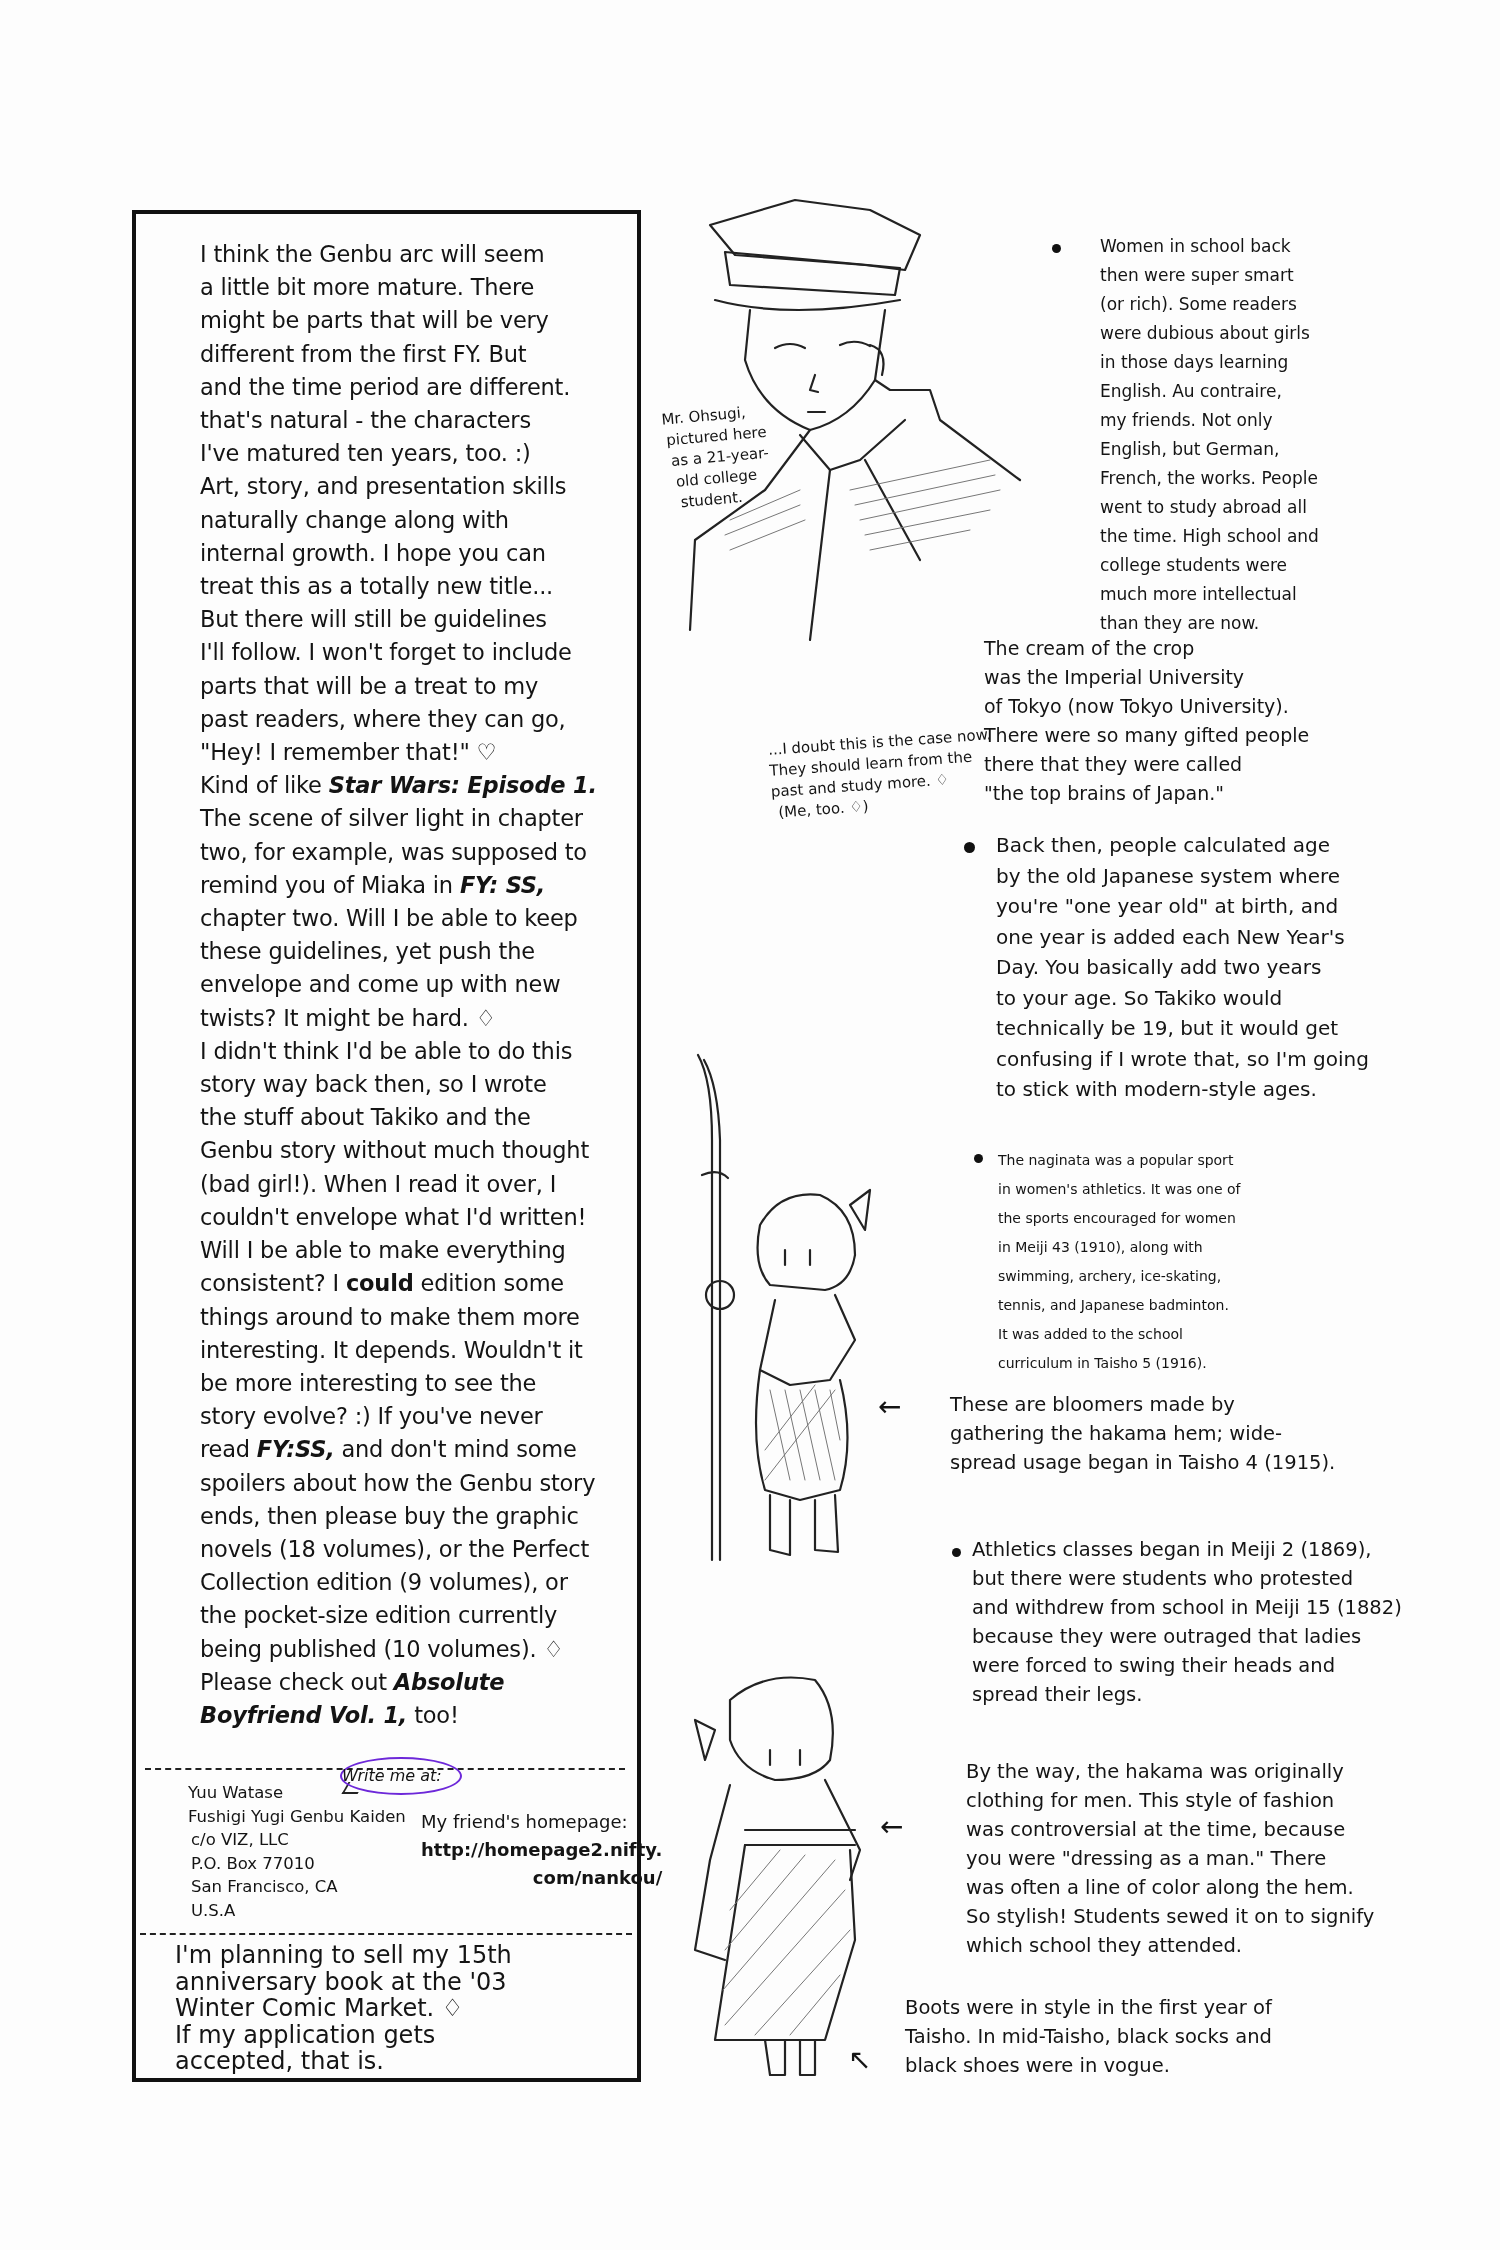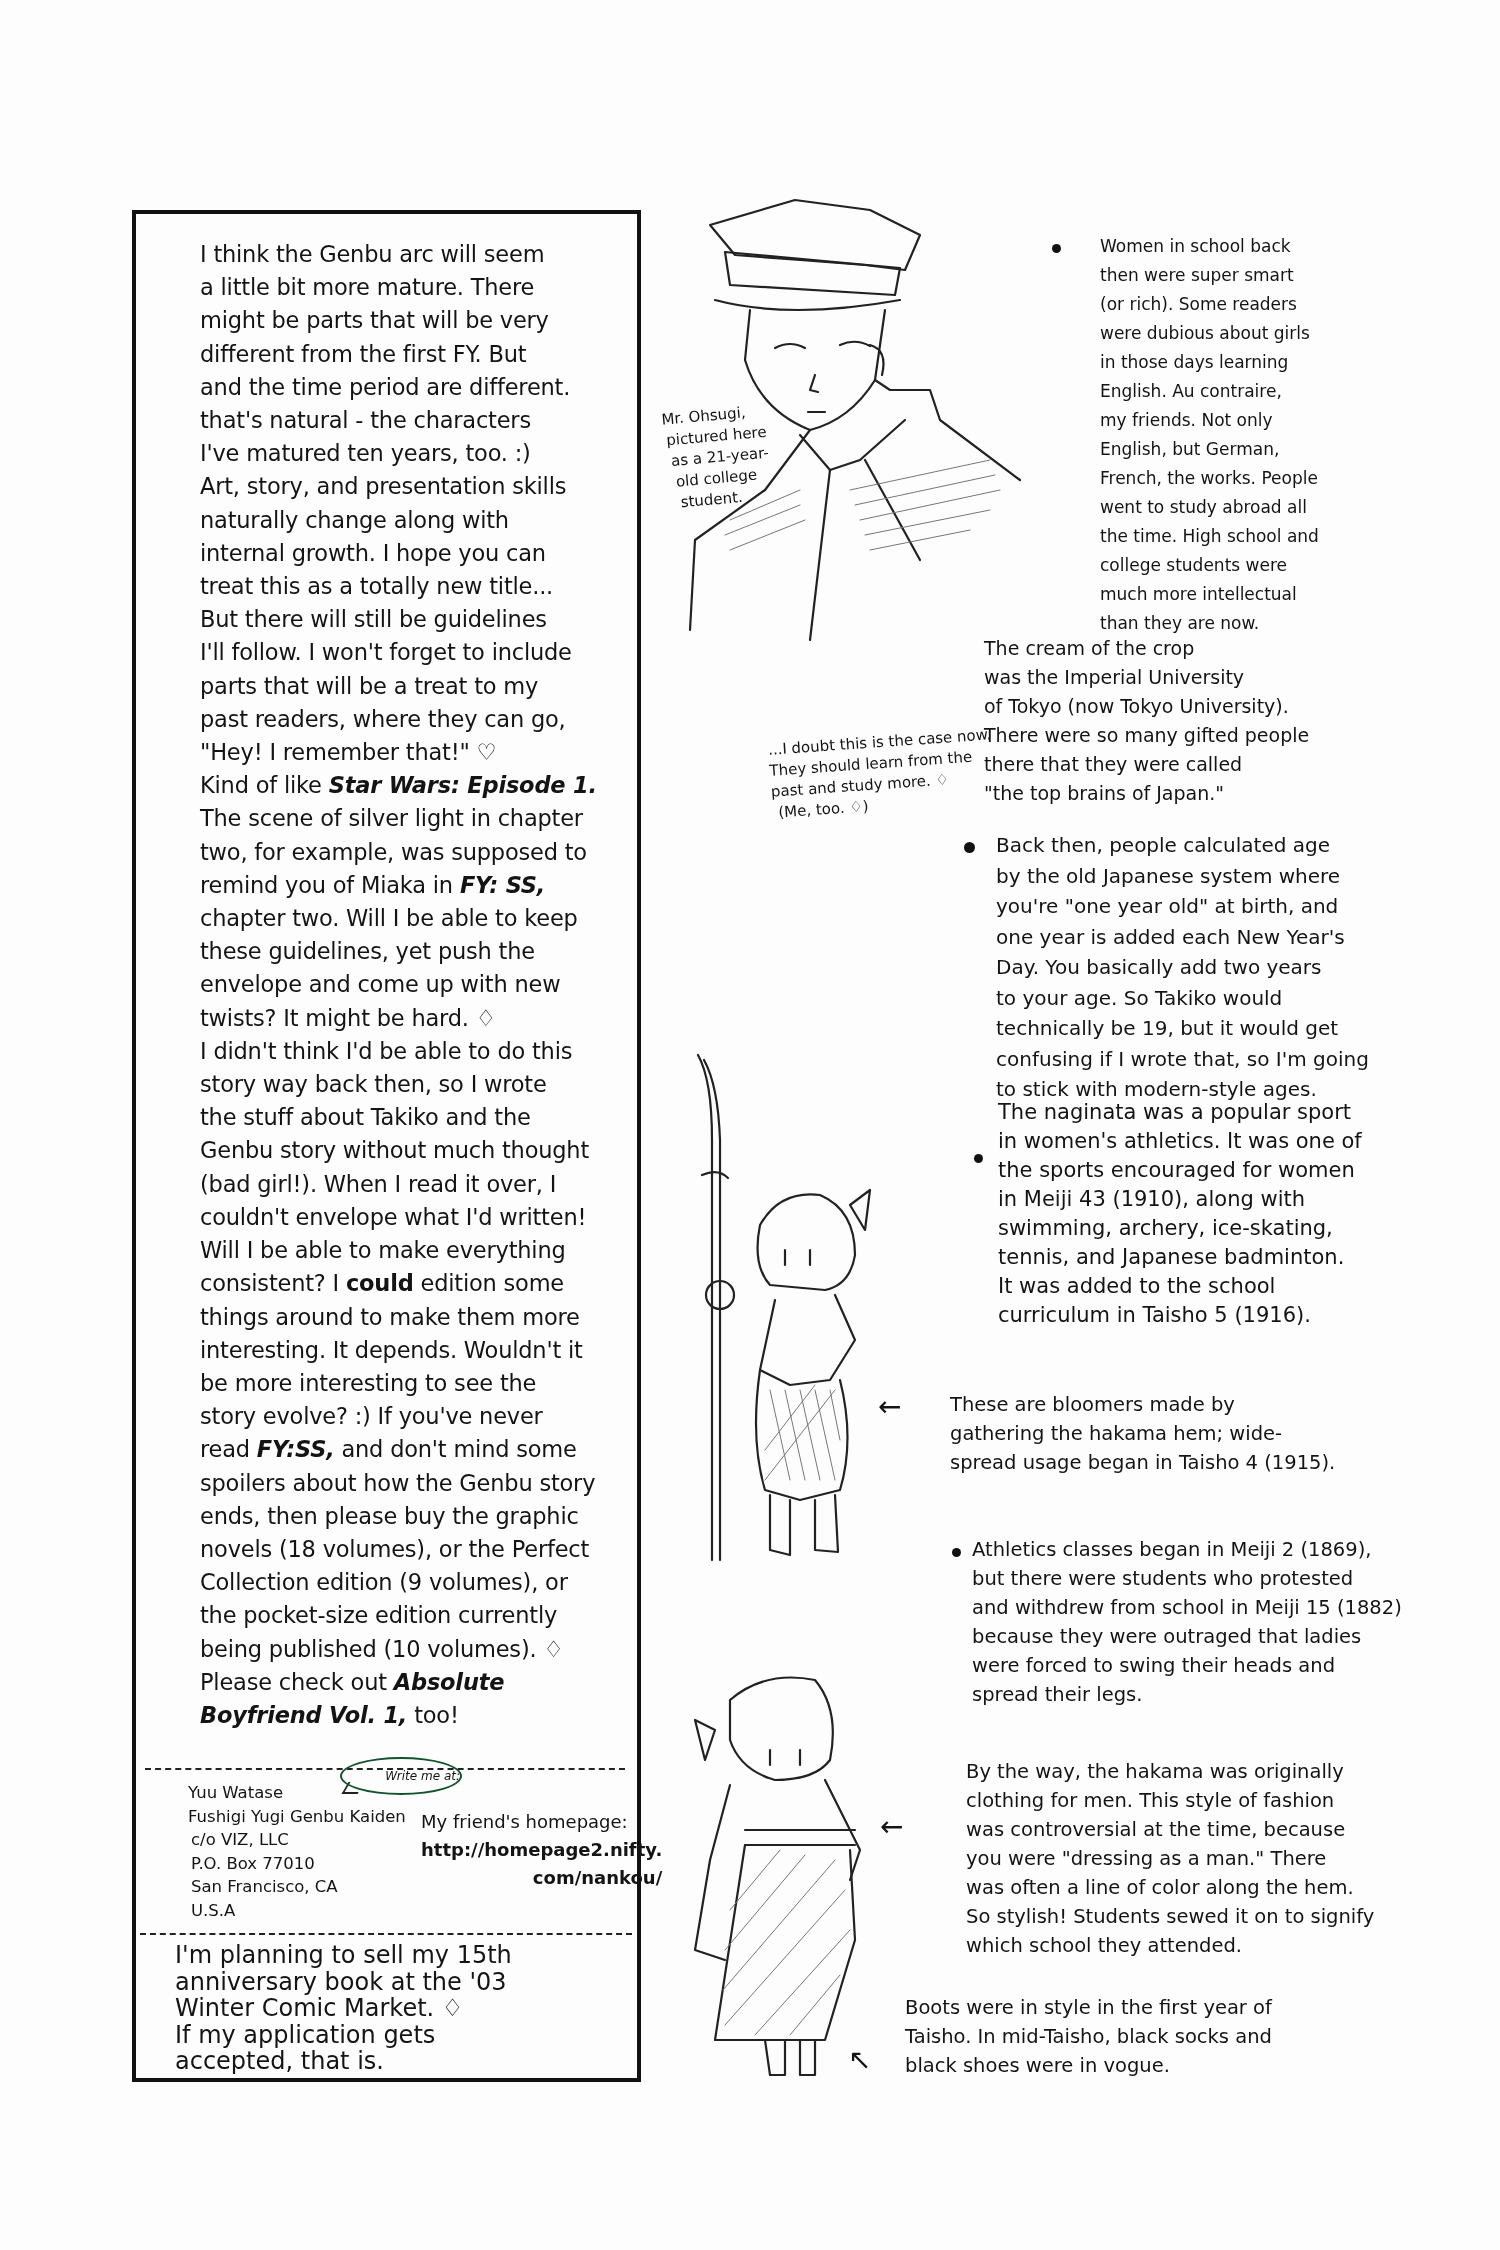--- a/index.html
+++ b/index.html
@@ -7,21 +7,21 @@
          font-family:"DejaVu Sans", sans-serif; color:#111; }
   .abs { position:absolute; }
   .hand { font-family:"DejaVu Sans", sans-serif; color:#141414; }
   .box { left:132px; top:210px; width:509px; height:1872px; border:4px solid #111; box-sizing:border-box; }
   .main-lines { left:200px; top:238px; width:430px; font-size:22.5px; line-height:33.2px; letter-spacing:-0.2px; }
   .line { display:block; white-space:nowrap; }
   .it { font-style:italic;font-weight:bold; }
   .b { font-weight:bold;text-align:right; }
   .dash { height:0; border-top:2px dashed #222; }
   .addr { font-size:16.5px; line-height:23.5px; }
-  .bubble { left:340px; top:1757px; width:118px; height:34px; border:2px solid #14532d; border-radius:50%; font-size:12px; line-height:34px; text-align:right; font-style:italic; }
+  .bubble { left:340px; top:1757px; width:118px; height:34px; border:2px solid #6d28d9; border-radius:50%; font-size:16px; line-height:34px; text-align:left; font-style:italic; }
   .bubble-tail { left:345px; top:1782px; width:14px; height:10px; border-left:2px solid #222; border-bottom:2px solid #222; transform:skewX(-30deg); background:#fdfdfd; }
   .note { font-size:19.5px; line-height:29px; }
   .small { font-size:15px; line-height:21px; }
   .bullet { width:9px; height:9px; border-radius:50%; background:#111; }
   svg.draw { position:absolute; overflow:visible; }
   svg.draw path, svg.draw line, svg.draw ellipse, svg.draw circle { fill:none; stroke:#222; stroke-width:2.2; stroke-linecap:round; stroke-linejoin:round; }
   .hatch line { stroke:#777 !important; stroke-width:1 !important; }
   .arrow { font-size:28px; line-height:28px; }
 </style>
 </head>
@@ -182,21 +182,21 @@
   <div>you're "one year old" at birth, and</div>
   <div>one year is added each New Year's</div>
   <div>Day. You basically add two years</div>
   <div>to your age. So Takiko would</div>
   <div>technically be 19, but it would get</div>
   <div>confusing if I wrote that, so I'm going</div>
   <div>to stick with modern-style ages.</div>
 </div>
 
 <div class="abs bullet" style="left:974px; top:1154px;"></div>
-<div class="abs hand note" style="left:998px; top:1098px; font-size:21px; line-height:29px;">
+<div class="abs hand note" style="left:998px; top:1146px; font-size:14px; line-height:29px;">
   <div>The naginata was a popular sport</div>
   <div>in women's athletics. It was one of</div>
   <div>the sports encouraged for women</div>
   <div>in Meiji 43 (1910), along with</div>
   <div>swimming, archery, ice-skating,</div>
   <div>tennis, and Japanese badminton.</div>
   <div>It was added to the school</div>
   <div>curriculum in Taisho 5 (1916).</div>
 </div>
 

